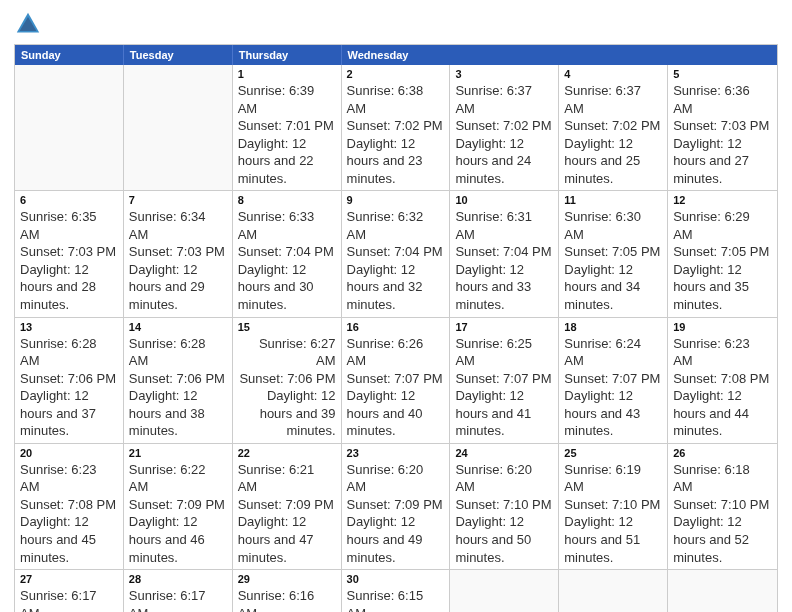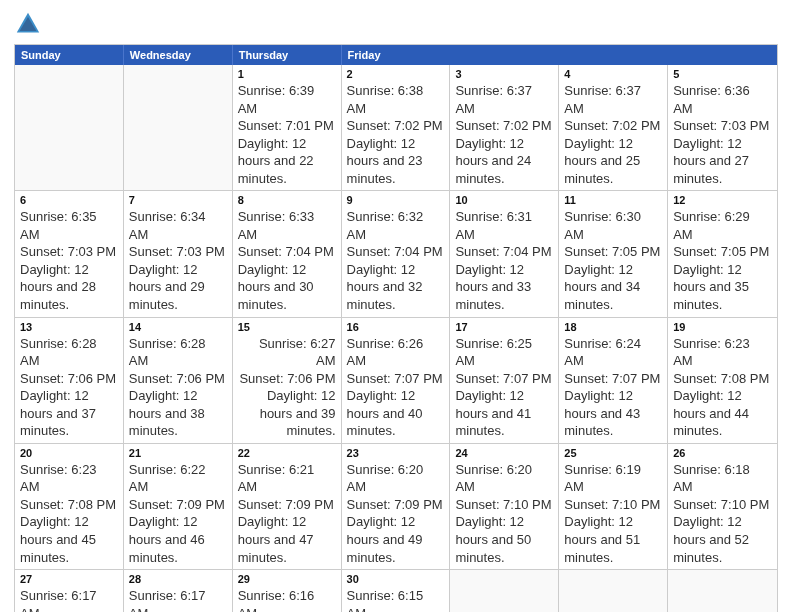--- a/index.html
+++ b/index.html
@@ -124,23 +124,23 @@
     </div>
     <div class="title-area">
       <div class="title-month"></div>
       <div class="title-location"></div>
     </div>
   </div>
 
   <div class="calendar">
     <div class="cal-header">
     <div class="cal-header-cell">Sunday</div>
+        <div class="cal-header-cell">Tuesday</div>
+        <div class="cal-header-cell">Thursday</div>
         <div class="cal-header-cell">Wednesday</div>
-        <div class="cal-header-cell">Thursday</div>
-        <div class="cal-header-cell">Friday</div>
       </div>
     <div class="cal-body">
     <div class="cal-row">
           <div class="cal-cell empty"></div>
           <div class="cal-cell empty"></div>
           <div class="cal-cell">
             <span class="day-num">1</span>
             <div class="cell-text" style="white-space: pre-line;">Sunrise: 6:39 AM
 Sunset: 7:01 PM
 Daylight: 12 hours and 22 minutes.</div>

